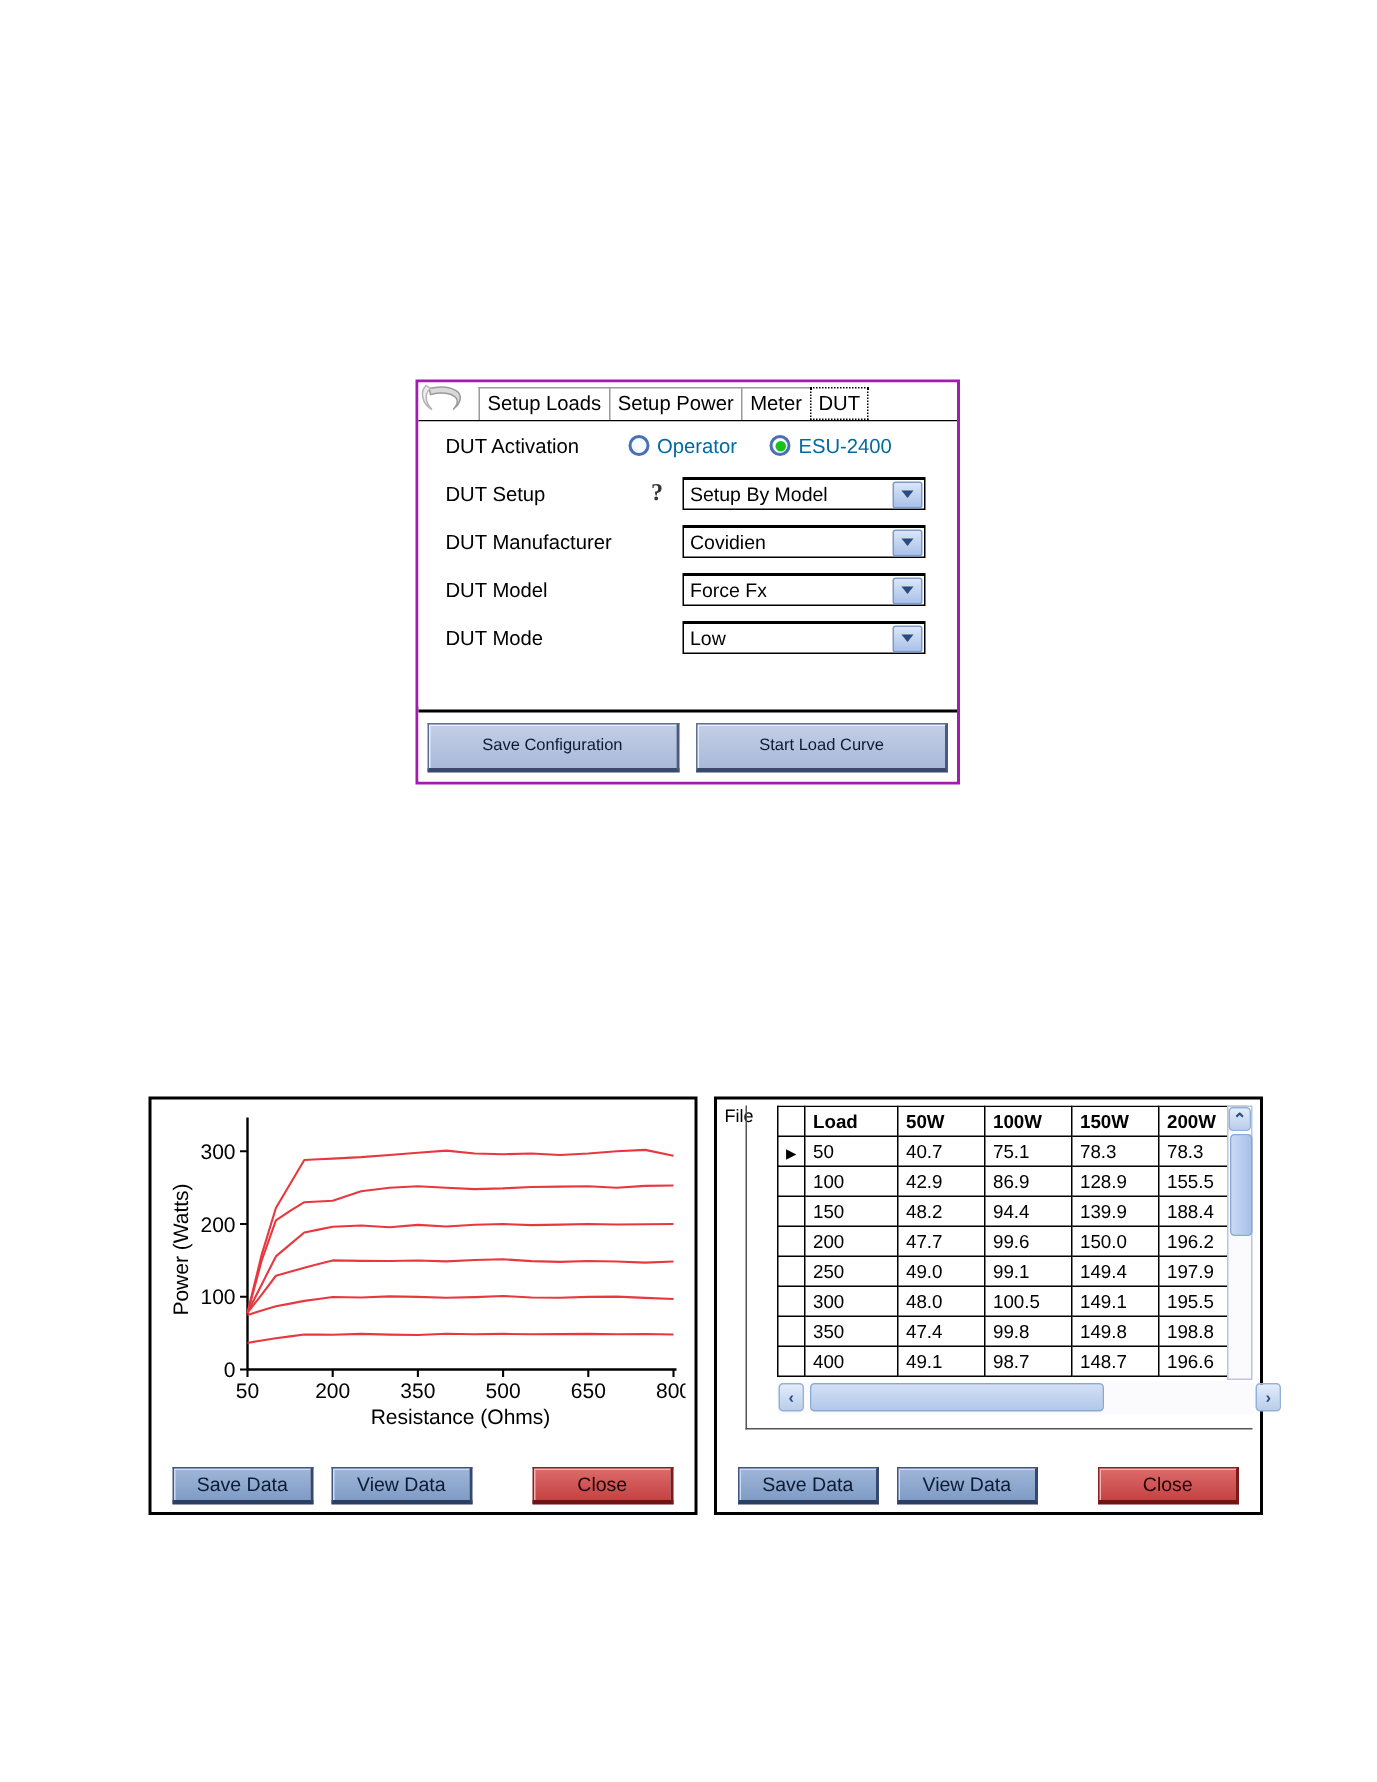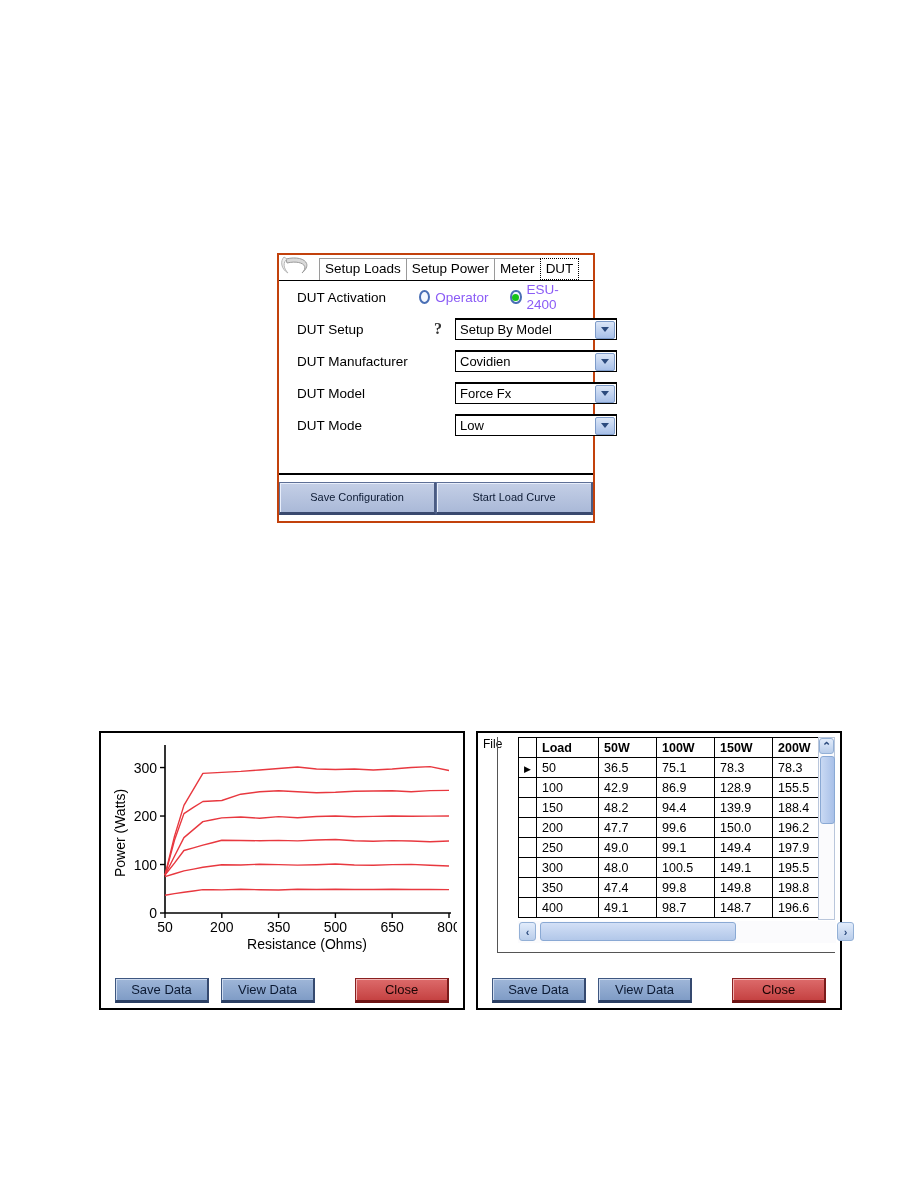--- a/index.html
+++ b/index.html
@@ -13,24 +13,24 @@
     position: relative;
     font-family: "Liberation Sans", sans-serif;
     overflow: hidden;
   }
 
   
   #dut-panel {
     position: absolute;
     left: 277px;
     top: 253px;
-    width: 318px;
+    width: 363px;
     height: 270px;
     background: #ffffff;
-    border: 2px solid #c2410c;
+    border: 2px solid #a21caf;
     box-sizing: border-box;
   }
   #tab-bar {
     position: relative;
     height: 26px;
     background: #ffffff;
     border-bottom: 1px solid #000000;
     display: flex;
     align-items: flex-end;
     padding-left: 40px;
@@ -104,21 +104,21 @@
   }
   .radio.checked::after {
     content: "";
     width: 7px;
     height: 7px;
     border-radius: 50%;
     background: #18c318;
   }
   .radio-label {
     font-size: 13.5px;
-    color: #8b5cf6;
+    color: #0369a1;
     margin-right: 22px;
   }
   .help-icon {
     position: absolute;
     left: 155px;
     font-size: 16px;
     font-weight: bold;
     color: #333333;
     font-family: "Liberation Serif", serif;
   }
@@ -548,21 +548,21 @@
               <th class="col-w">50W</th>
               <th class="col-w">100W</th>
               <th class="col-w">150W</th>
               <th class="col-w">200W</th>
             </tr>
           </thead>
           <tbody id="grid-body">
               <tr>
                 <td class="sel-col"><span class="row-marker">▶</span></td>
                 <td class="col-load">50</td>
-                <td class="col-w">36.5</td>
+                <td class="col-w">40.7</td>
                 <td class="col-w">75.1</td>
                 <td class="col-w">78.3</td>
                 <td class="col-w">78.3</td>
               </tr>
               <tr>
                 <td class="sel-col"></td>
                 <td class="col-load">100</td>
                 <td class="col-w">42.9</td>
                 <td class="col-w">86.9</td>
                 <td class="col-w">128.9</td>

